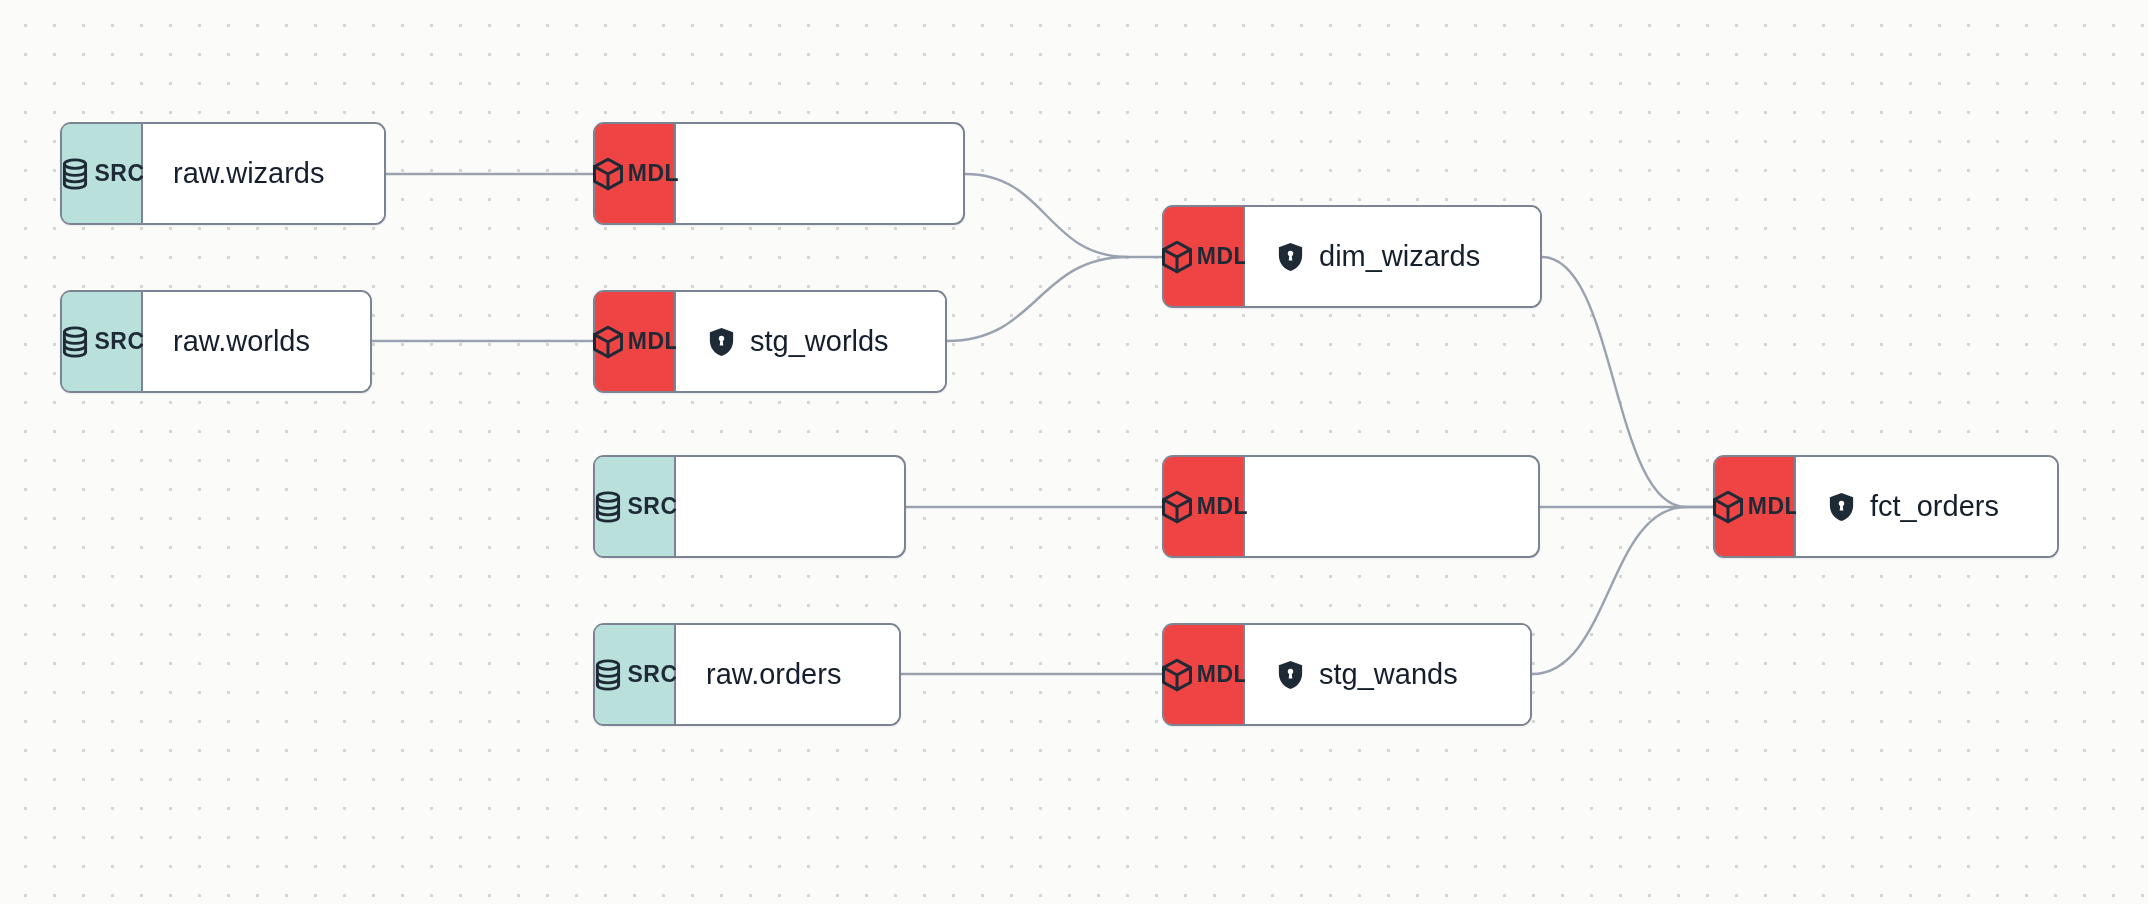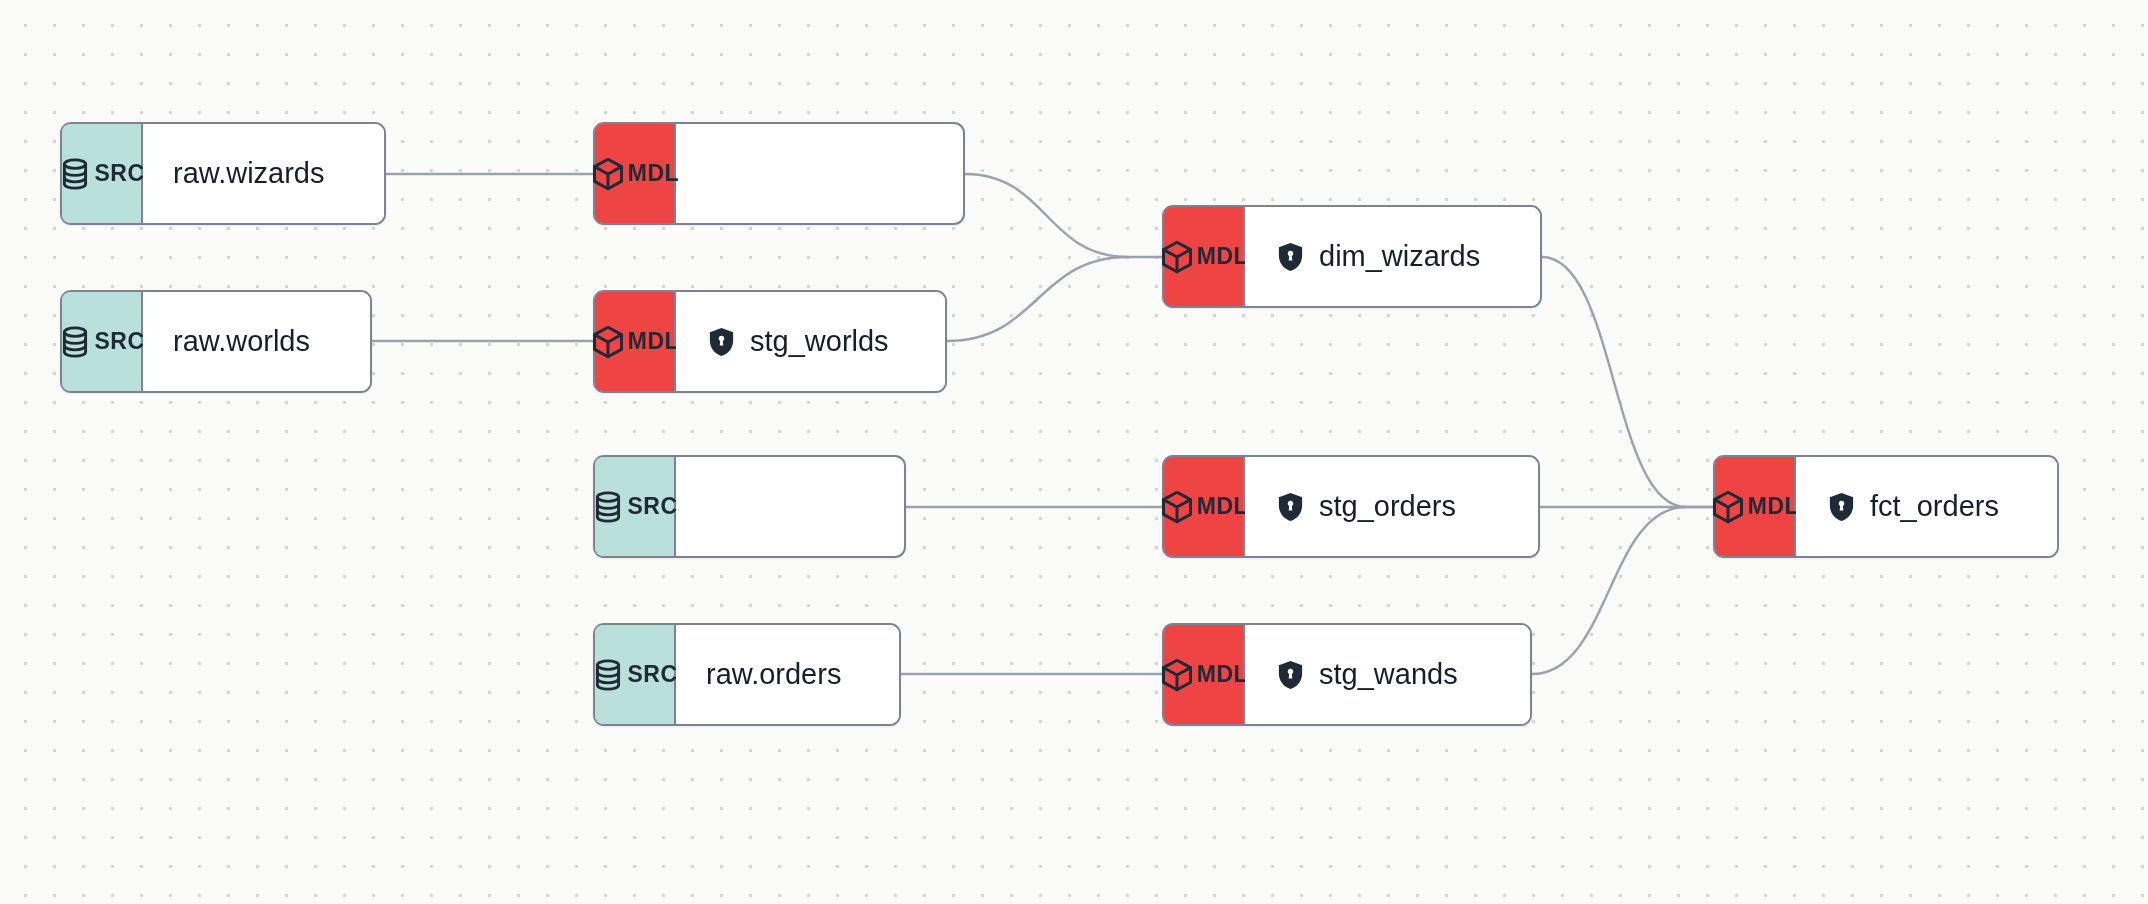--- a/index.html
+++ b/index.html
@@ -229,30 +229,20 @@
     <div class="badge mdl">
       <span class="nicon">
         <svg width="36" height="36" viewBox="0 0 24 24" fill="none" stroke="#1f2a37" stroke-width="2" stroke-linejoin="round" stroke-linecap="round">
             <path d="M12 2.2 L21 7.1 V16.9 L12 21.8 L3 16.9 V7.1 Z"></path>
             <path d="M3 7.1 L12 12 L21 7.1"></path>
             <path d="M12 12 V21.8"></path>
           </svg>
       </span>
       <span class="btext">MDL</span>
     </div>
-    <div class="body">
-      <span class="shield">
-        <svg width="31" height="31" viewBox="0 0 24 24">
-            <path fill="#1f2a37" d="M12 1.5 L21 4.8 V11 C21 17.2 17.2 21.6 12 23.2 C6.8 21.6 3 17.2 3 11 V4.8 Z"></path>
-            <circle cx="12" cy="9.7" r="2.1" fill="#ffffff"></circle>
-            <path d="M11.1 10.8 h1.8 l0.5 4.2 h-2.8 Z" fill="#ffffff"></path>
-          </svg>
-      </span>
-      <span class="label">stg_orders</span>
-    </div>
   </div>
 
   <div class="node" style="left:1162px; top:623px; width:370px;">
     <div class="badge mdl">
       <span class="nicon">
         <svg width="36" height="36" viewBox="0 0 24 24" fill="none" stroke="#1f2a37" stroke-width="2" stroke-linejoin="round" stroke-linecap="round">
             <path d="M12 2.2 L21 7.1 V16.9 L12 21.8 L3 16.9 V7.1 Z"></path>
             <path d="M3 7.1 L12 12 L21 7.1"></path>
             <path d="M12 12 V21.8"></path>
           </svg>

